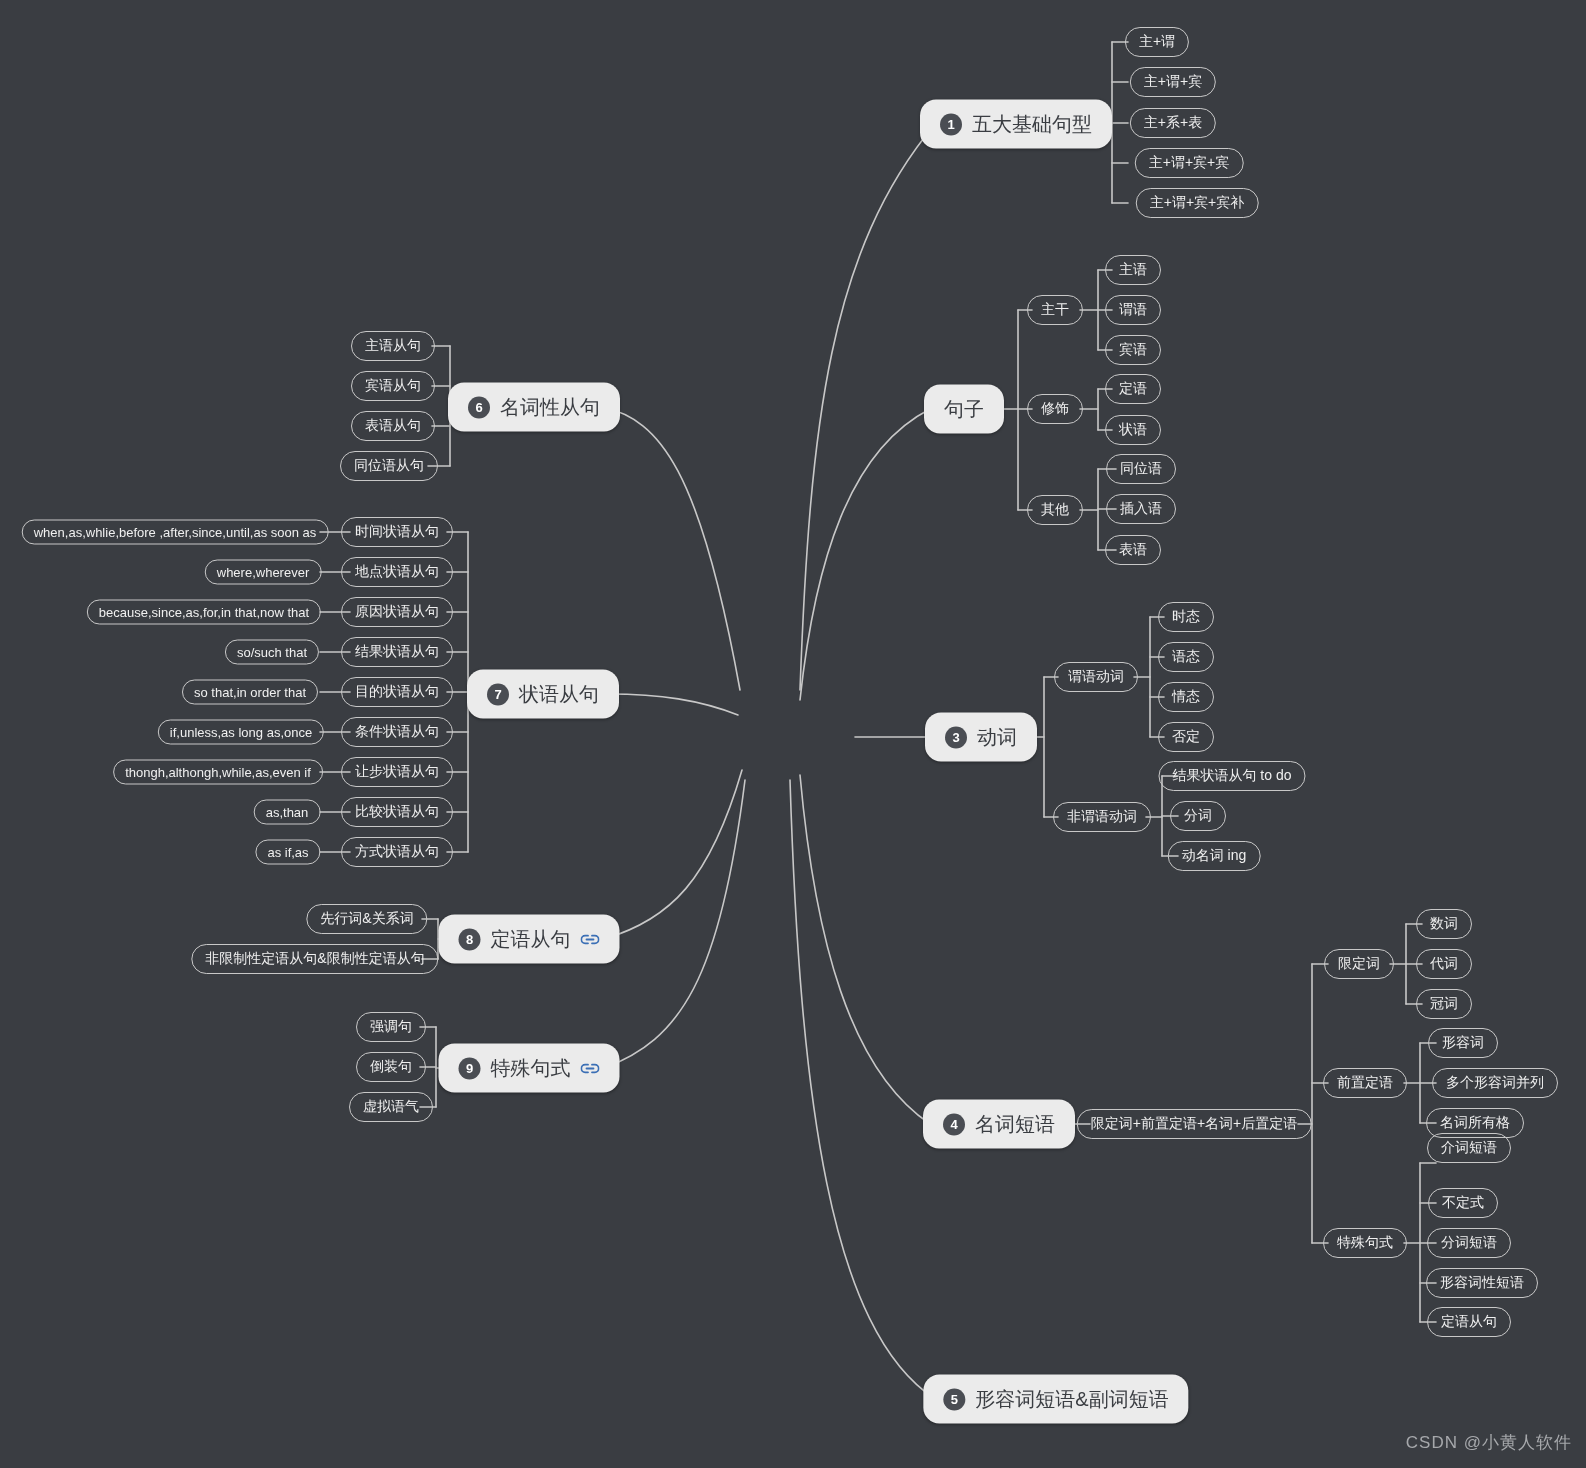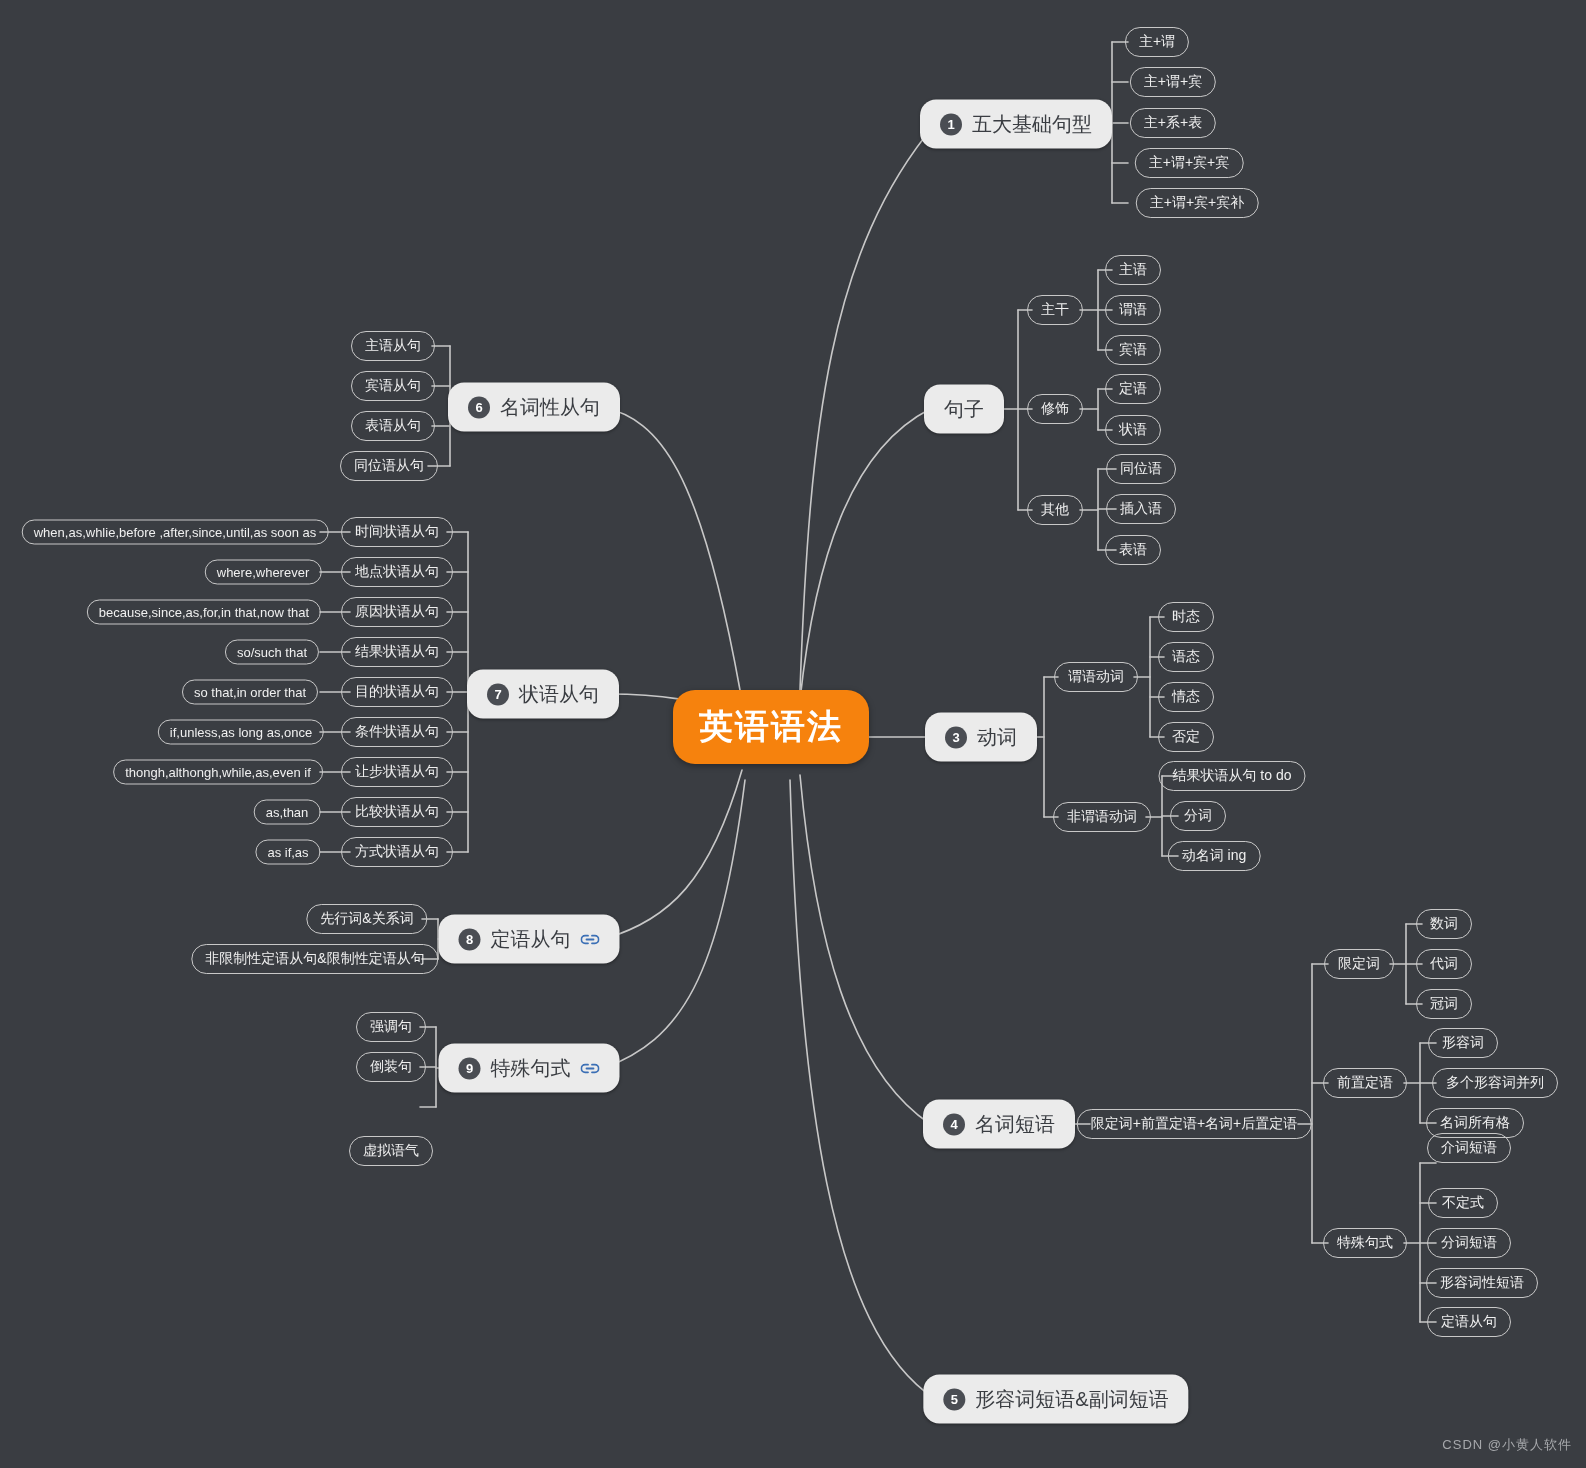--- a/index.html
+++ b/index.html
@@ -80,21 +80,21 @@
     padding: 5px 13px;
   }
   .out.small { font-size: 13px; padding: 4px 11px; }
   .out.en { font-family: "Liberation Sans", "DejaVu Sans", sans-serif; }
 
   .watermark {
     position: absolute;
     right: 14px;
     bottom: 14px;
     color: #b9bbbe;
-    font-size: 13px;
+    font-size: 17px;
     letter-spacing: 1px;
     opacity: .85;
   }
 </style>
 </head>
 <body>
 
 <div id="canvas">
 
   <svg id="links" viewBox="0 0 1586 1468">
@@ -221,23 +221,20 @@
       <path d="M 438,959 L 422,959"></path>
 
       <path d="M 452,1068 L 436,1068"></path>
       <path d="M 436,1027 L 436,1107"></path>
       <path d="M 436,1027 L 420,1027"></path>
       <path d="M 436,1067 L 420,1067"></path>
       <path d="M 436,1107 L 420,1107"></path>
     </g>
   </svg>
 
-  <div class="node root" style="left:771px; top:727px;">
-    <span>英语语法</span>
-  </div>
 
   <div class="node l1" style="left:1016px; top:124px;">
     <span class="badge">1</span>
     <span>五大基础句型</span>
   </div>
   <div class="node out" style="left:1157px; top:42px;">主+谓</div>
   <div class="node out" style="left:1173px; top:82px;">主+谓+宾</div>
   <div class="node out" style="left:1173px; top:123px;">主+系+表</div>
   <div class="node out" style="left:1189px; top:163px;">主+谓+宾+宾</div>
   <div class="node out" style="left:1197px; top:203px;">主+谓+宾+宾补</div>
@@ -349,17 +346,17 @@
     <span class="linkicon">
       <svg width="19" height="14" viewBox="0 0 19 14" fill="none" stroke="#3b6fb5" stroke-width="1.8" stroke-linecap="round">
         <path d="M7.5 3.2 H4.6 A3.8 3.8 0 0 0 4.6 10.8 H7.5"></path>
         <path d="M11.5 3.2 H14.4 A3.8 3.8 0 0 1 14.4 10.8 H11.5"></path>
         <path d="M6 7 H13"></path>
       </svg>
     </span>
   </div>
   <div class="node out" style="left:391px; top:1027px;">强调句</div>
   <div class="node out" style="left:391px; top:1067px;">倒装句</div>
-  <div class="node out" style="left:391px; top:1107px;margin-top:44px;">虚拟语气</div>
+  <div class="node out" style="left:391px; top:1107px;">虚拟语气</div>
 
   <div class="watermark">CSDN @小黄人软件</div>
 
 </div>
 
 </body></html>

